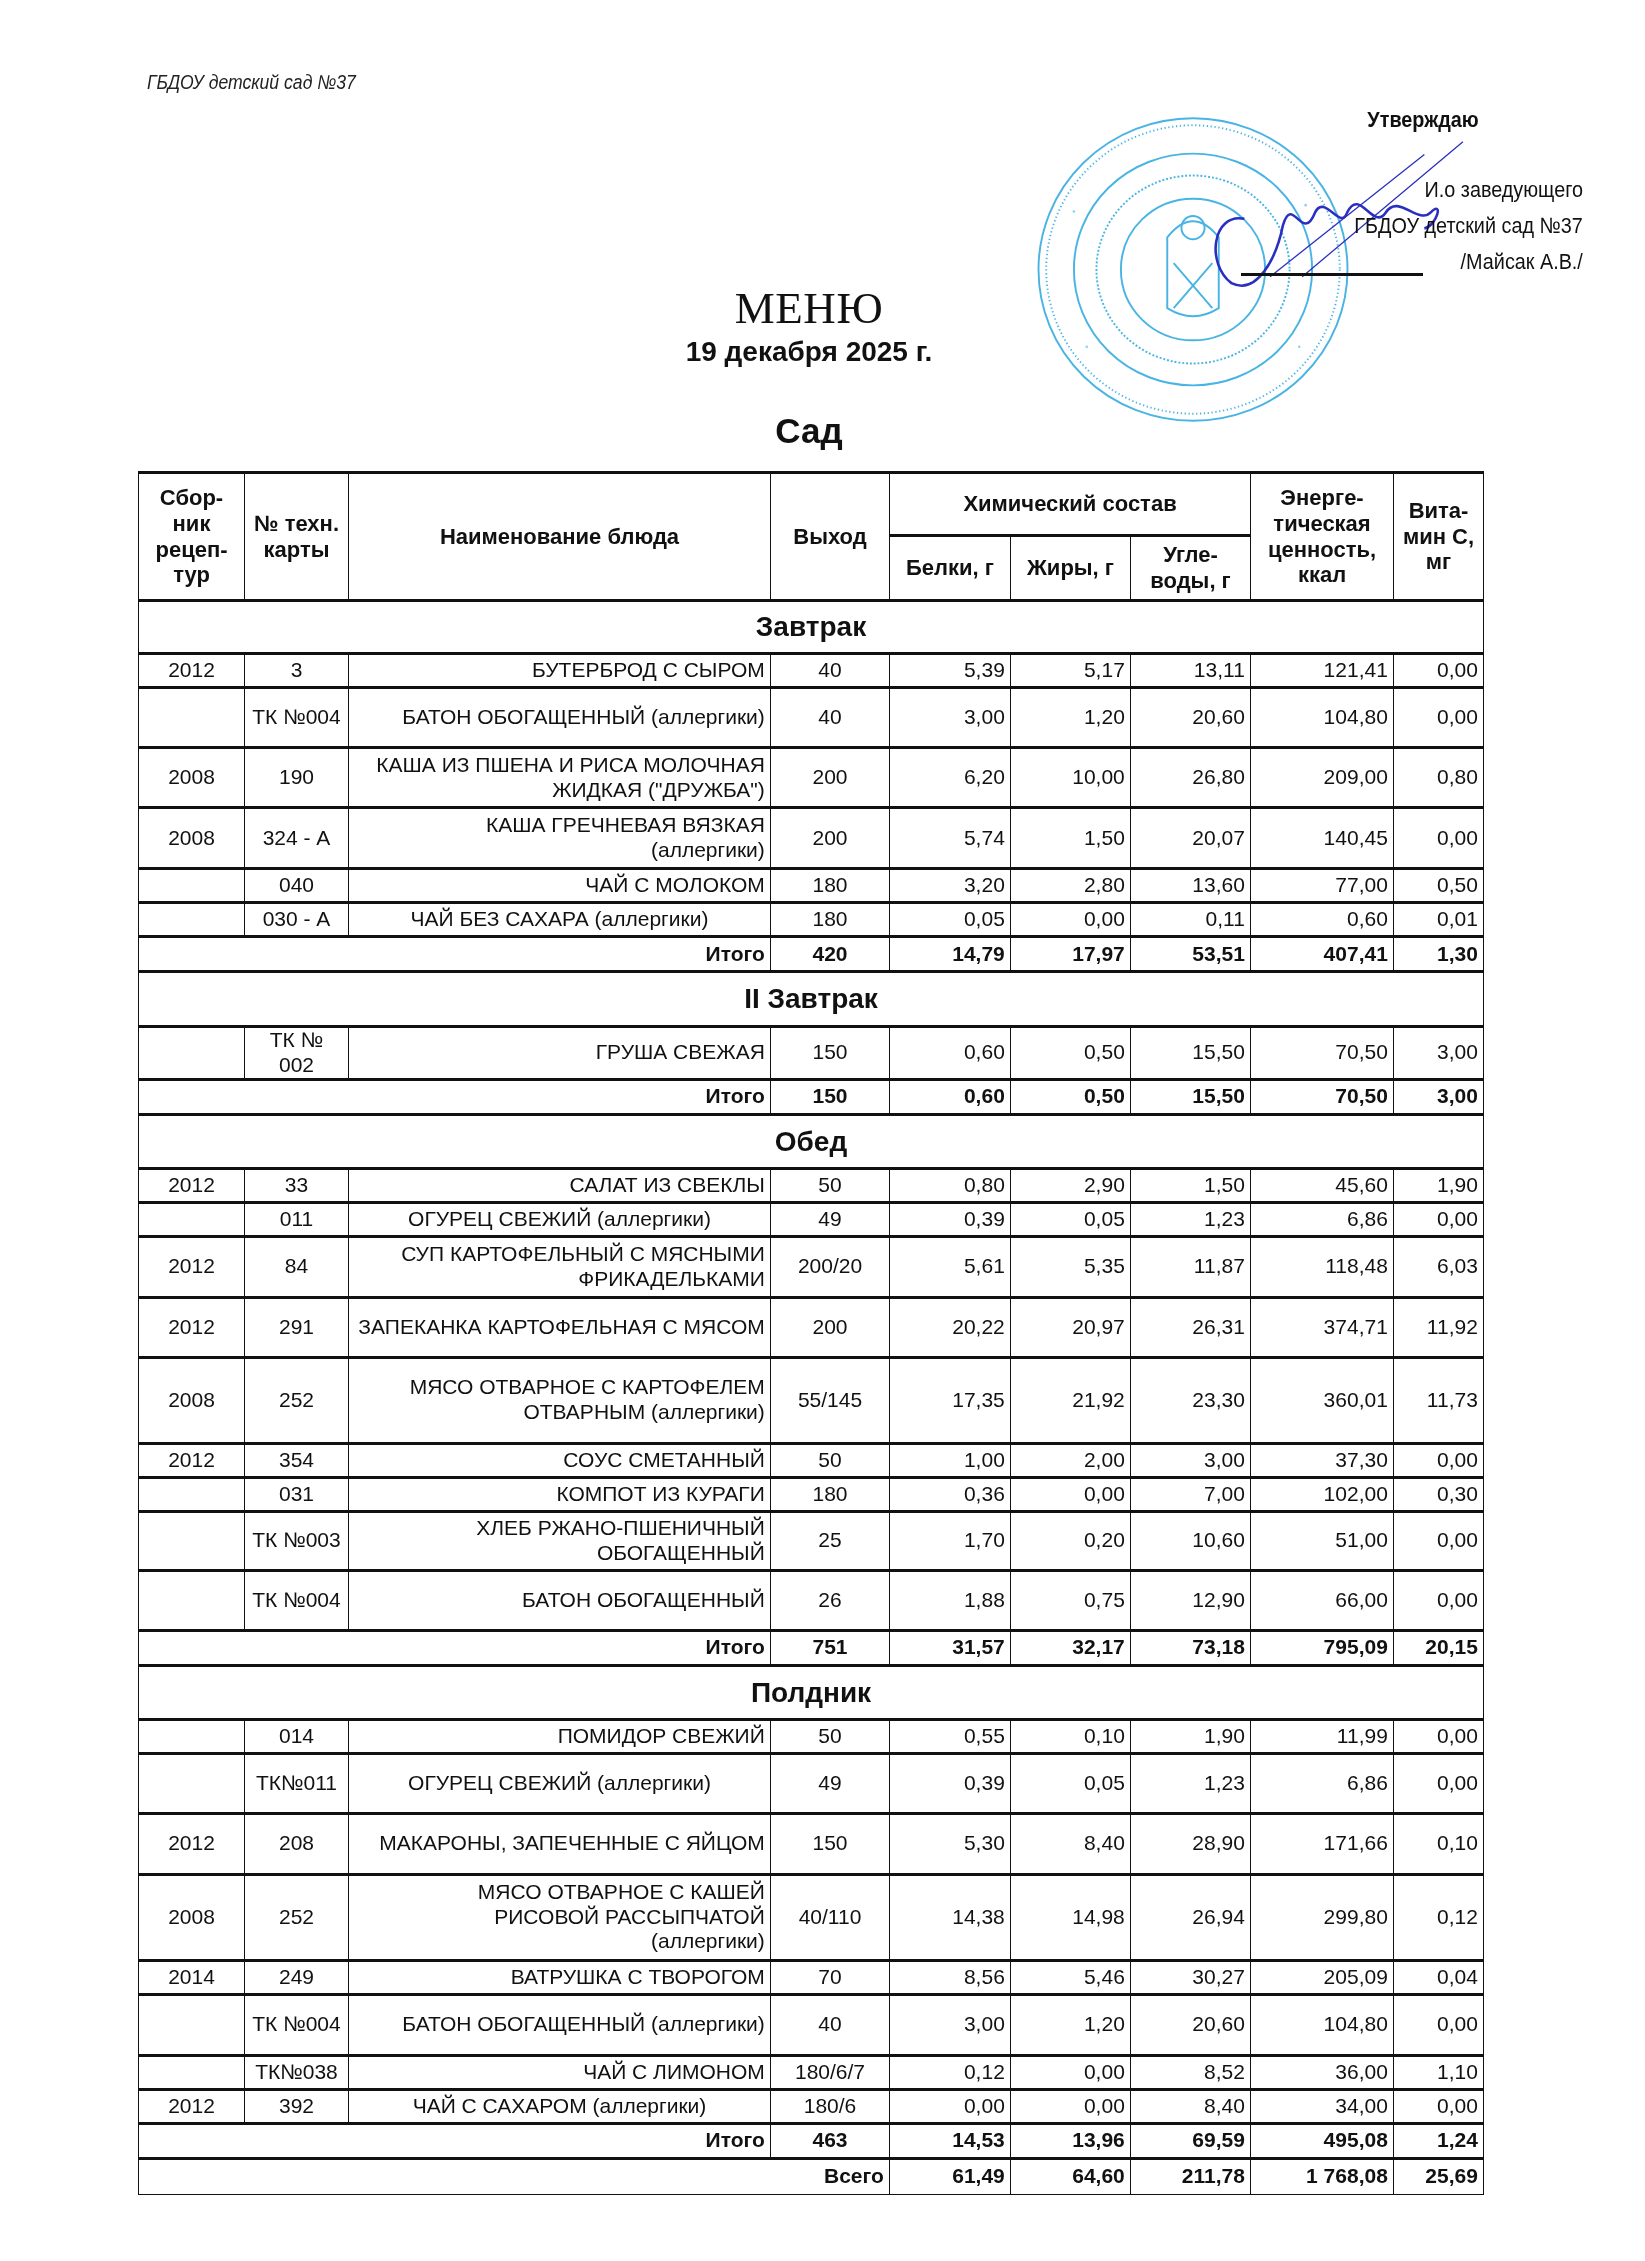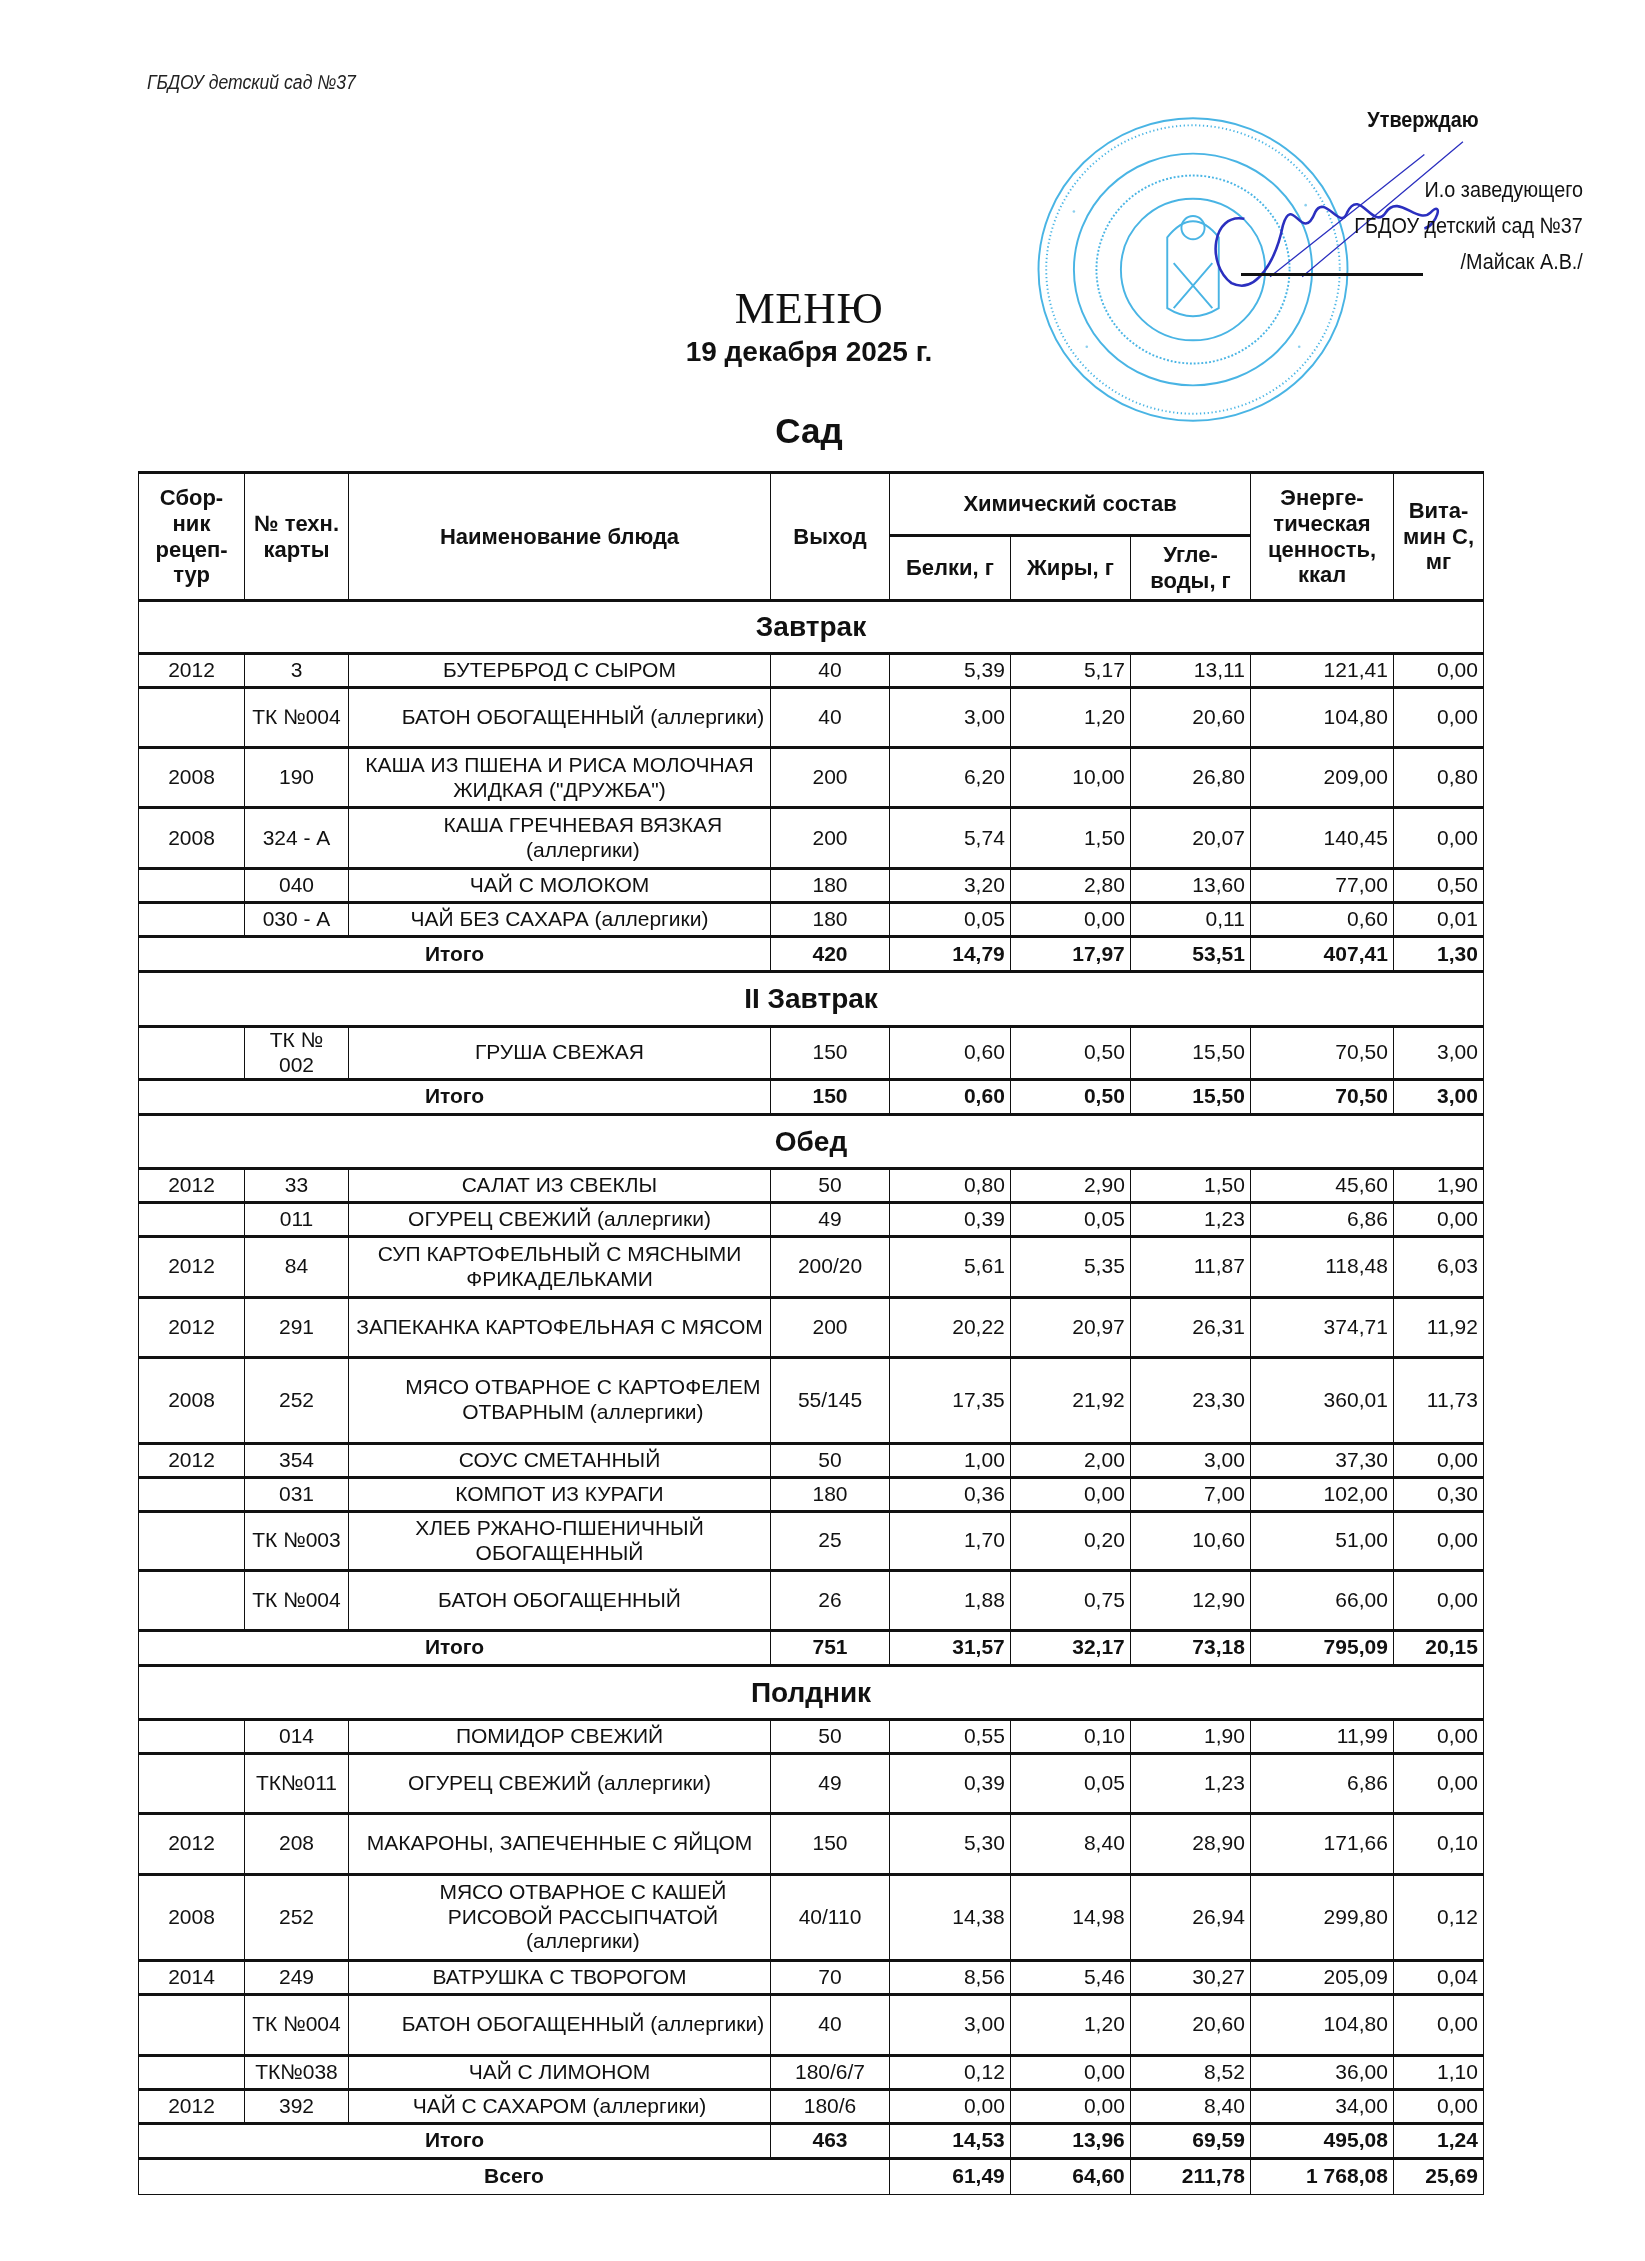--- a/index.html
+++ b/index.html
@@ -19,21 +19,21 @@
   .date { left:0; width:1618px; top:336px; text-align:center; font-weight:bold; font-size:28px; }
   .section { left:0; width:1618px; top:411px; text-align:center; font-weight:bold; font-size:35px; }
 
   table.menu { position:absolute; left:138px; top:471px; width:1345px; border-collapse:collapse; table-layout:fixed;
                font-family:"Liberation Sans", sans-serif; font-size:21px; }
   table.menu td, table.menu th { border:1.3px solid #111; padding:0 5.2px; line-height:1.18; overflow:hidden; }
   table.menu tr { border-top:3.2px solid #111; }
   table.menu th { font-weight:bold; text-align:center; font-size:22px; }
   .c { text-align:center; }
   .r { text-align:right; }
-  .l { text-align:center; }
+  .l { text-align:right; }
   .meal-row td { text-align:center; font-weight:bold; font-size:28px; }
   .total-row td { font-weight:bold; }
   .indent { padding-left:52px !important; }
 </style>
 </head>
 <body>
 
 <div class="abs org">ГБДОУ детский сад №37</div>
 
 <svg class="abs stamp" viewBox="0 0 490 480">

